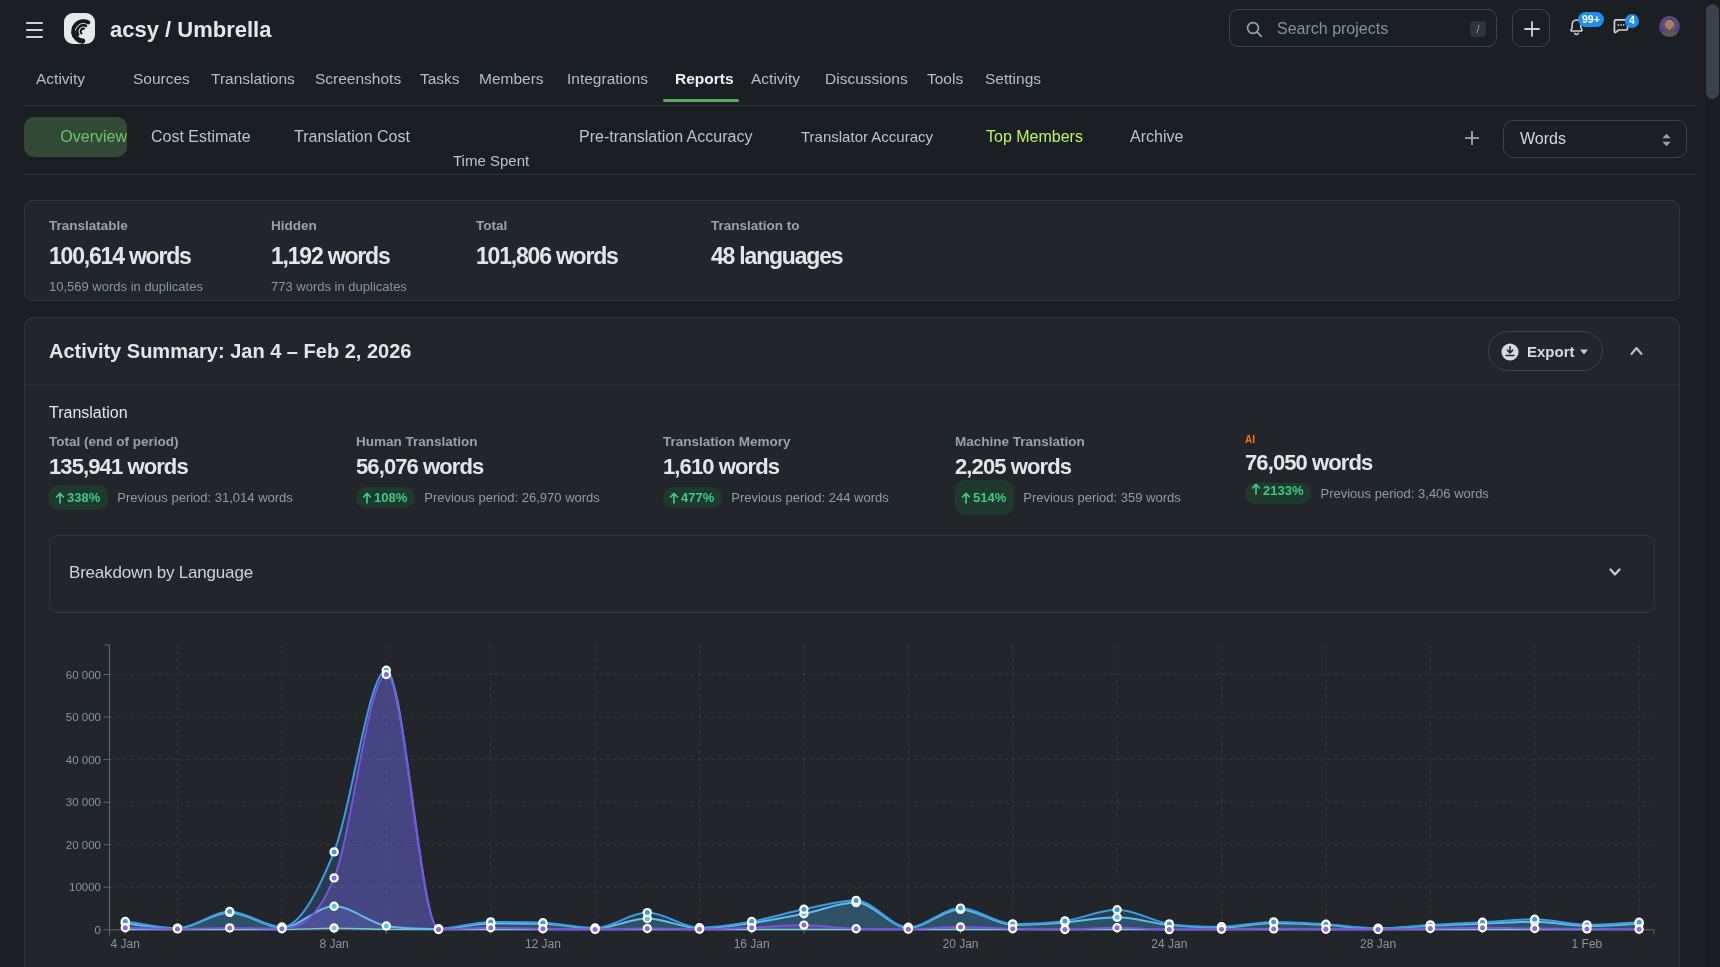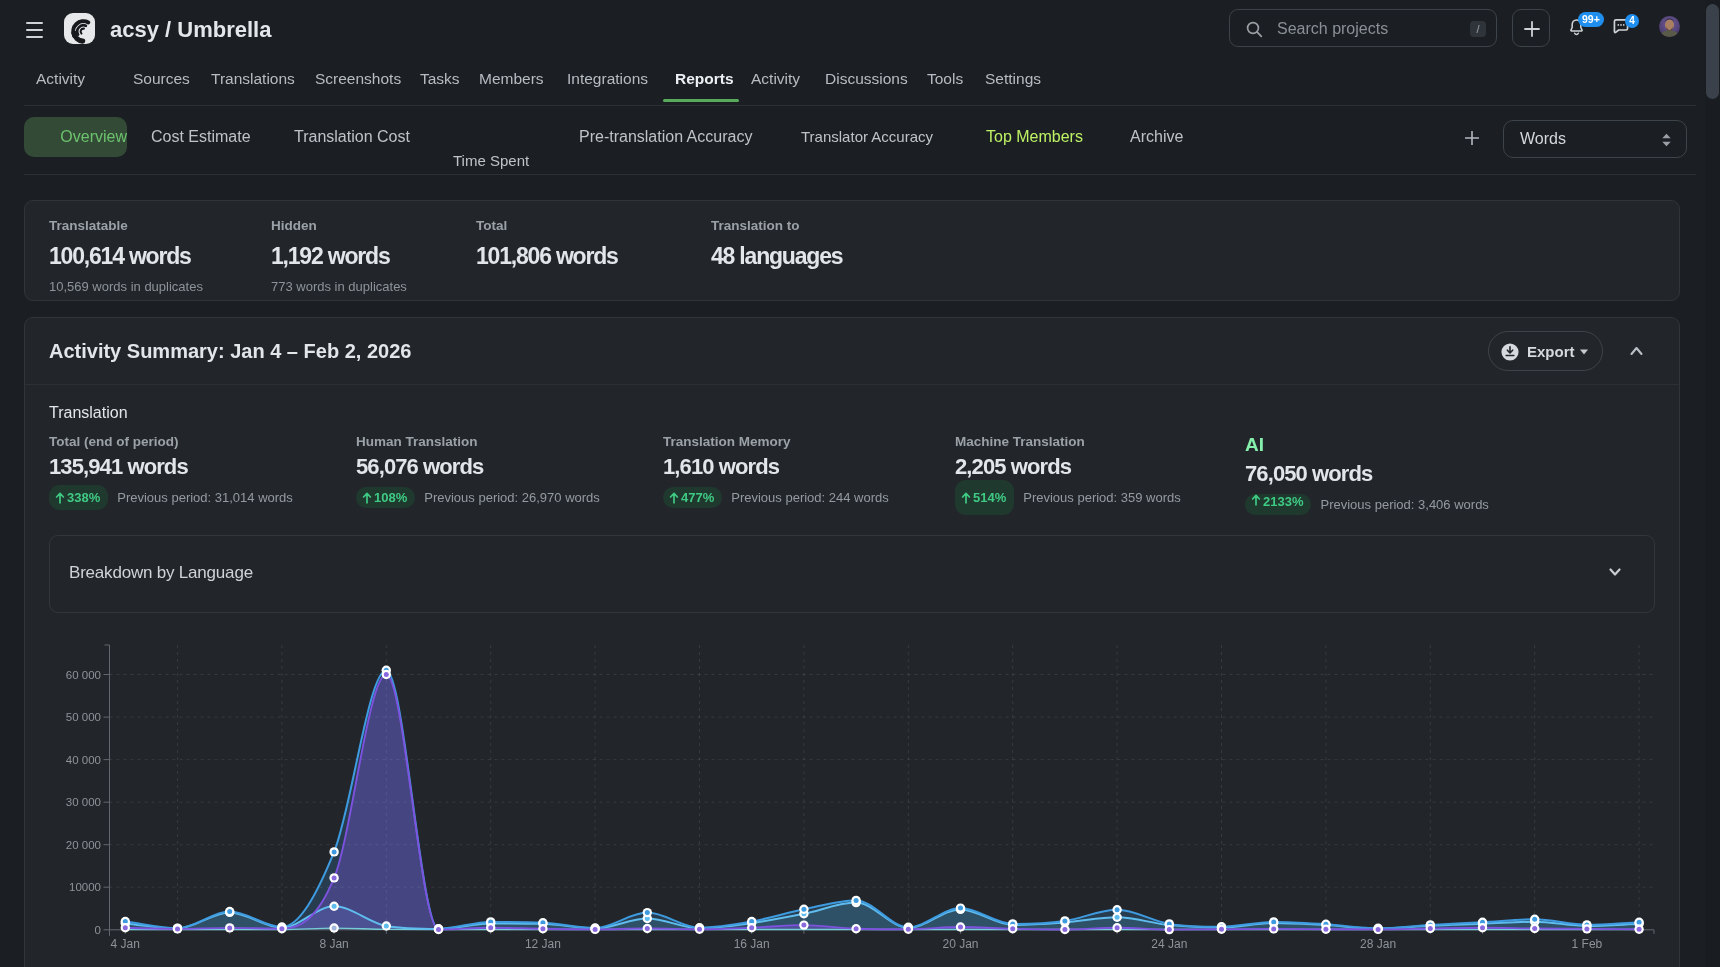--- a/index.html
+++ b/index.html
@@ -179,21 +179,21 @@
 <div style="font-size:13.5px;font-weight:bold;color:#9aa1a7;">Machine Translation</div>
 <div style="font-size:22px;font-weight:bold;color:#e3e6e9;margin-top:5px;letter-spacing:-0.9px;">2,205 words</div>
 <div style="margin-top:7px;display:flex;align-items:center;height:21px;">
 <span style="display:inline-flex;align-items:center;background:#20392e;color:#3fca84;font-size:13px;font-weight:bold;border-radius:11px;padding:0 8px 0 6px;height:35px;"><svg width="10" height="12" viewBox="0 0 10 12" style="margin-right:2px;">
           <path d="M5 10.8 L5 1.8 M1.6 5 L5 1.4 L8.4 5" fill="none" stroke="#3fca84" stroke-width="1.7" stroke-linecap="round" stroke-linejoin="round"></path>
         </svg>514%</span>
 <span style="font-size:13px;color:#939aa1;margin-left:9px;">Previous period: 359 words</span>
 </div>
   </div>
 <div style="position:absolute;left:1245px;top:434px;">
-<div style="font-size:19px;font-weight:bold;color:#86efac;">AI</div>
+<div style="font-size:10px;font-weight:bold;color:#f97316;">AI</div>
 <div style="font-size:22px;font-weight:bold;color:#e3e6e9;margin-top:5px;letter-spacing:-0.9px;">76,050 words</div>
 <div style="margin-top:7px;display:flex;align-items:center;height:21px;">
 <span style="display:inline-flex;background:#20392e;color:#3fca84;font-size:13px;font-weight:bold;border-radius:11px;padding:0 8px 0 6px;height:21px;"><svg width="10" height="12" viewBox="0 0 10 12" style="margin-right:2px;">
           <path d="M5 10.8 L5 1.8 M1.6 5 L5 1.4 L8.4 5" fill="none" stroke="#3fca84" stroke-width="1.7" stroke-linecap="round" stroke-linejoin="round"></path>
         </svg>2133%</span>
 <span style="font-size:13px;color:#939aa1;margin-left:9px;">Previous period: 3,406 words</span>
 </div>
   </div>
 
 <div style="position:absolute;left:49px;top:535px;width:1606px;height:78px;border:1px solid #32373d;border-radius:9px;"></div>

